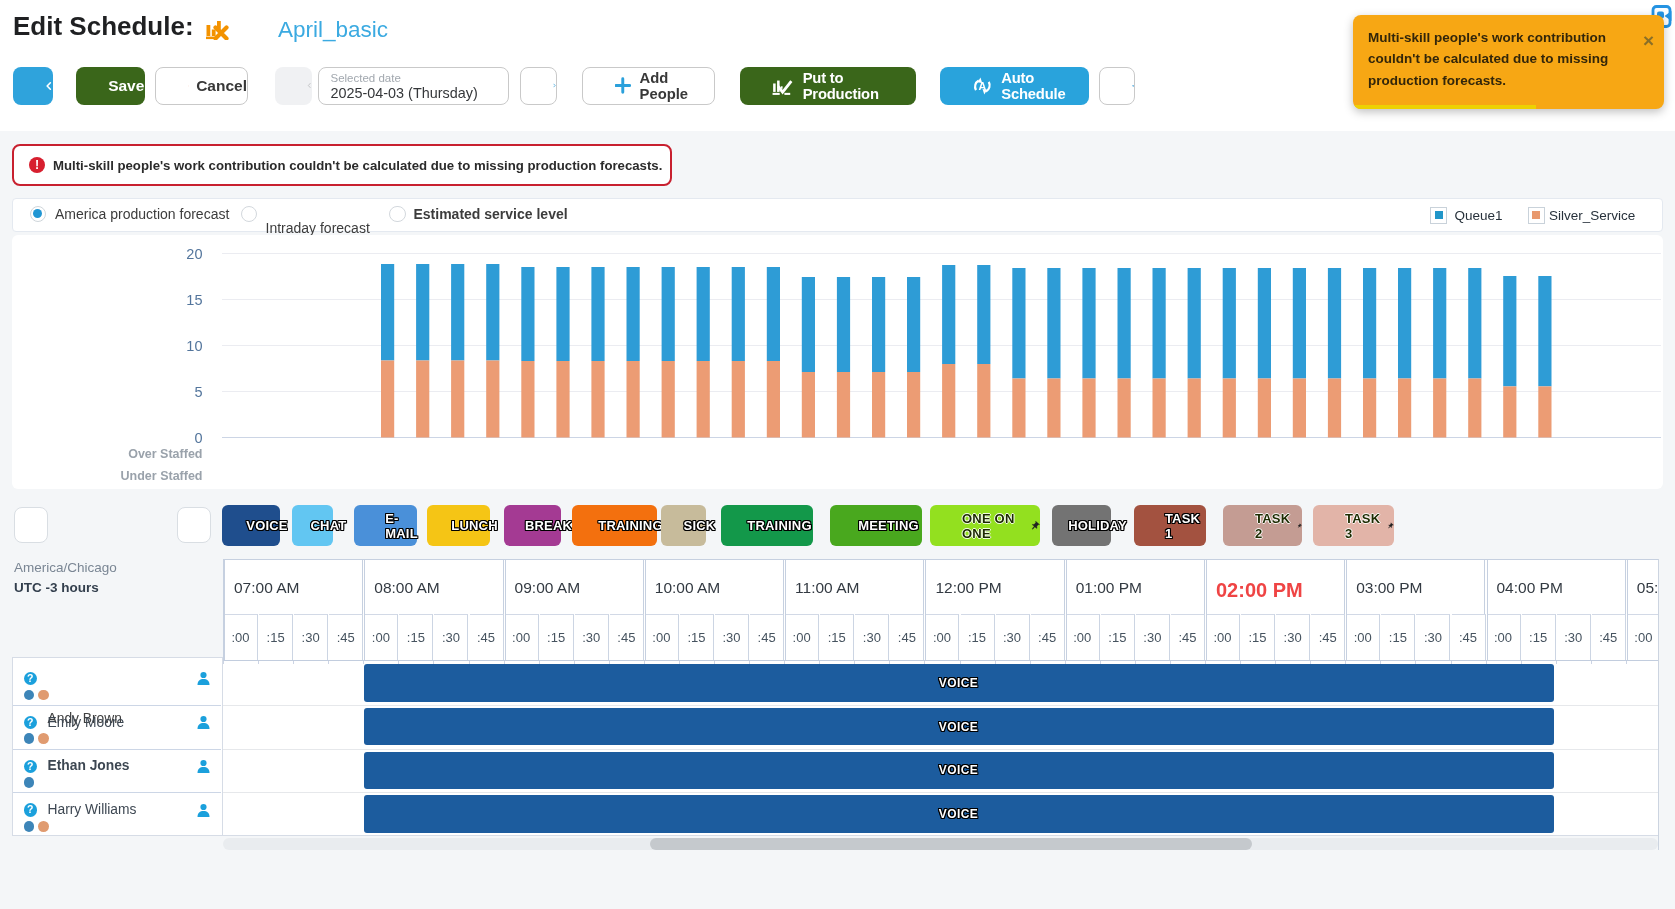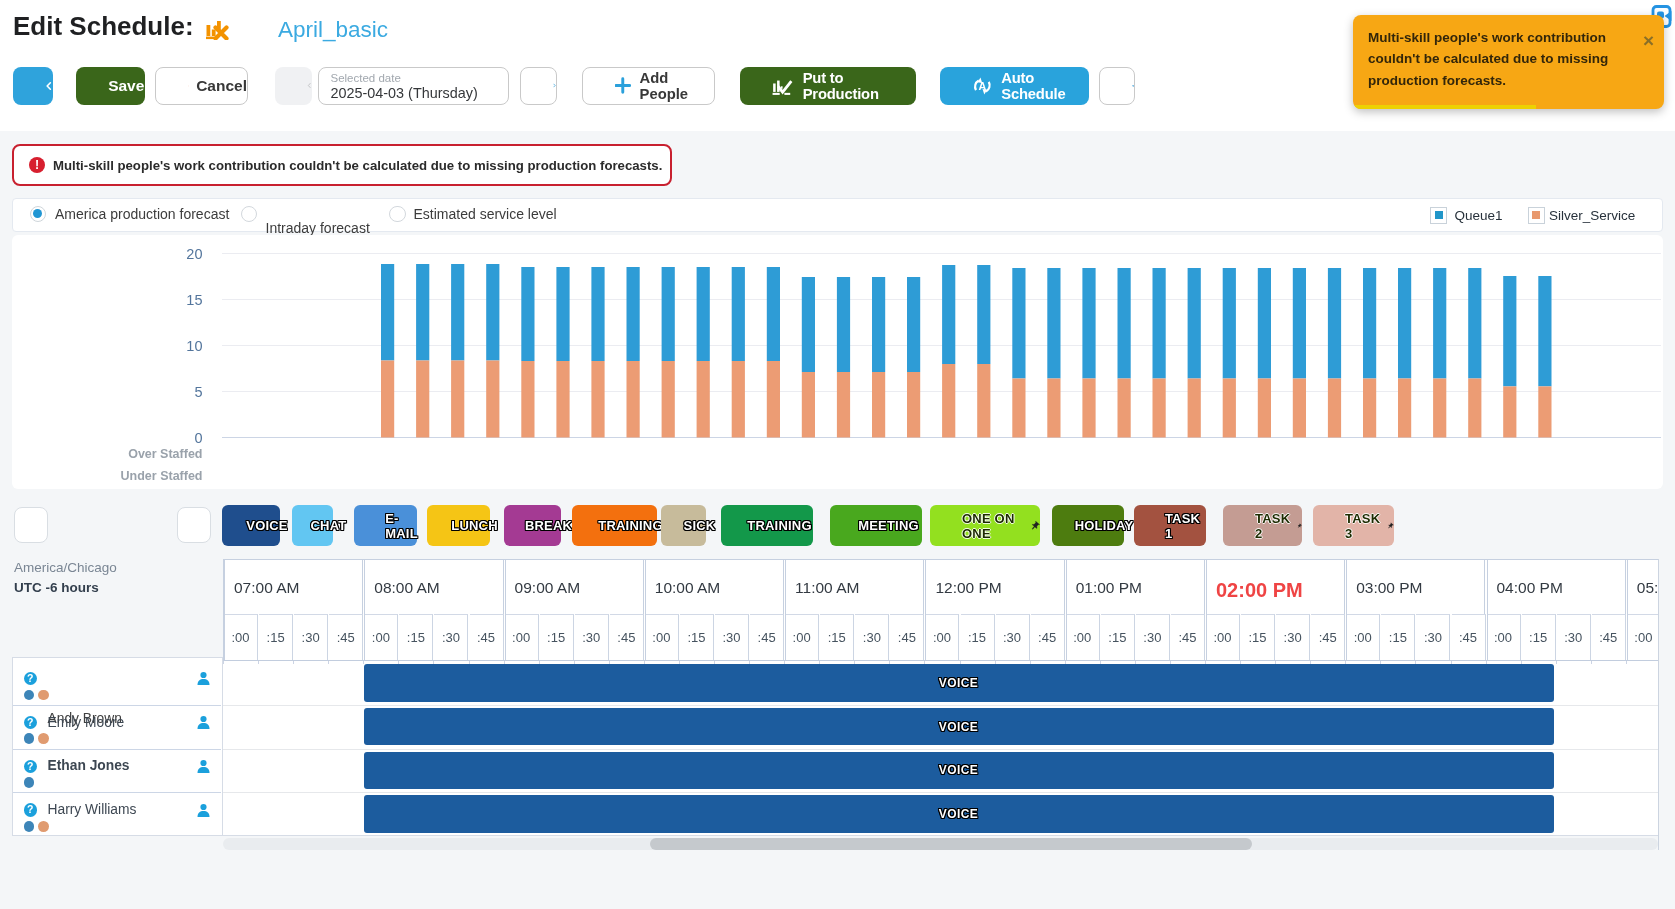--- a/index.html
+++ b/index.html
@@ -88,21 +88,21 @@
  <div style="font-size:13.2px;font-weight:bold;color:#2b2b2b;white-space:nowrap;">Multi-skill people's work contribution couldn't be calculated due to missing production forecasts.</div>
 </div>
 
 <div class="abs" style="left:12px;top:198px;width:1651px;height:34px;background:#fff;border:1px solid #e4e9f0;border-radius:4px;"></div>
 <div class="abs" style="left:29.6px;top:205.5px;width:16.6px;height:16.6px;border-radius:50%;border:1.5px solid #cfd6db;background:#fff;"></div>
 <div class="abs" style="left:33.4px;top:209.3px;width:9px;height:9px;border-radius:50%;background:#2196D3;"></div>
 <div class="abs" style="left:55px;top:206px;font-size:14px;color:#3c3c3c;">America production forecast</div>
 <div class="abs" style="left:240.7px;top:205.5px;width:16.6px;height:16.6px;border-radius:50%;border:1.5px solid #d3d8dd;background:#fff;"></div>
 <div class="abs" style="left:265.5px;top:220px;font-size:14px;color:#3c3c3c;">Intraday forecast</div>
 <div class="abs" style="left:389.2px;top:205.5px;width:16.6px;height:16.6px;border-radius:50%;border:1.5px solid #d3d8dd;background:#fff;"></div>
-<div class="abs" style="left:413.5px;top:206px;font-size:14px;color:#3c3c3c;">Estimated service level</div>
+<div class="abs" style="left:413.5px;top:206px;font-size:14px;color:#3c3c3c;font-weight:bold;">Estimated service level</div>
 
 <div class="abs" style="left:1430px;top:206.5px;width:17px;height:17px;border:1.5px solid #c9d2da;background:#fff;"></div>
 <div class="abs" style="left:1434.5px;top:211px;width:8px;height:8px;background:#2196C9;"></div>
 <div class="abs" style="left:1454.5px;top:207.5px;font-size:13.5px;color:#27313b;">Queue1</div>
 <div class="abs" style="left:1527.9px;top:206.5px;width:17px;height:17px;border:1.5px solid #c9d2da;background:#fff;"></div>
 <div class="abs" style="left:1532.4px;top:211px;width:8px;height:8px;background:#E8996E;"></div>
 <div class="abs" style="left:1549px;top:207.5px;font-size:13.5px;color:#27313b;">Silver_Service</div>
 
 <div class="abs" style="left:12px;top:235px;width:1651px;height:254px;background:#fff;border-radius:6px;"></div>
 <svg class="abs" style="left:12px;top:233px;" width="1651" height="256" viewBox="0 0 1651 256">
@@ -220,39 +220,39 @@
 <div class="btn owhite" style="left:830px;top:505px;width:92px;height:41px;background:#49A81E;border-radius:6px;font-size:13px;letter-spacing:0.2px;">MEETING<svg width="14" height="14" viewBox="0 0 24 24" style="margin-left:7px;">
       <g transform="rotate(40 12 12)">
         <path d="M16 9V4h1c0.55 0 1-0.45 1-1s-0.45-1-1-1H7C6.45 2 6 2.45 6 3s0.45 1 1 1h1v5c0 1.66-1.34 3-3 3v2h5.97v7l1 1 1-1v-7H19v-2c-1.66 0-3-1.34-3-3z" fill="#222" stroke="#222" stroke-width="0.5"></path>
       </g>
     </svg></div>
 <div class="btn odark" style="left:930px;top:505px;width:110px;height:41px;background:#93E01F;border-radius:6px;font-size:13px;letter-spacing:0.2px;">ONE ON ONE<svg width="14" height="14" viewBox="0 0 24 24" style="margin-left:7px;">
       <g transform="rotate(40 12 12)">
         <path d="M16 9V4h1c0.55 0 1-0.45 1-1s-0.45-1-1-1H7C6.45 2 6 2.45 6 3s0.45 1 1 1h1v5c0 1.66-1.34 3-3 3v2h5.97v7l1 1 1-1v-7H19v-2c-1.66 0-3-1.34-3-3z" fill="#222" stroke="#222" stroke-width="0.5"></path>
       </g>
     </svg></div>
-<div class="btn owhite" style="left:1052px;top:505px;width:72px;height:41px;background:#4d7c0f;border-radius:6px;font-size:13px;letter-spacing:0.2px;">HOLIDAY</div>
+<div class="btn owhite" style="left:1052px;top:505px;width:59px;height:41px;background:#737373;border-radius:6px;font-size:13px;letter-spacing:0.2px;">HOLIDAY</div>
 <div class="btn owhite" style="left:1134px;top:505px;width:72px;height:41px;background:#A35240;border-radius:6px;font-size:13px;letter-spacing:0.2px;">TASK 1<svg width="14" height="14" viewBox="0 0 24 24" style="margin-left:7px;">
       <g transform="rotate(40 12 12)">
         <path d="M16 9V4h1c0.55 0 1-0.45 1-1s-0.45-1-1-1H7C6.45 2 6 2.45 6 3s0.45 1 1 1h1v5c0 1.66-1.34 3-3 3v2h5.97v7l1 1 1-1v-7H19v-2c-1.66 0-3-1.34-3-3z" fill="#fff" stroke="#111" stroke-width="1.6"></path>
       </g>
     </svg></div>
 <div class="btn odark" style="left:1223px;top:505px;width:79px;height:41px;background:#C49C93;border-radius:6px;font-size:13px;letter-spacing:0.2px;">TASK 2<svg width="14" height="14" viewBox="0 0 24 24" style="margin-left:7px;">
       <g transform="rotate(40 12 12)">
         <path d="M16 9V4h1c0.55 0 1-0.45 1-1s-0.45-1-1-1H7C6.45 2 6 2.45 6 3s0.45 1 1 1h1v5c0 1.66-1.34 3-3 3v2h5.97v7l1 1 1-1v-7H19v-2c-1.66 0-3-1.34-3-3z" fill="#222" stroke="#222" stroke-width="0.5"></path>
       </g>
     </svg></div>
 <div class="btn odark" style="left:1313px;top:505px;width:81px;height:41px;background:#E2B4A8;border-radius:6px;font-size:13px;letter-spacing:0.2px;">TASK 3<svg width="14" height="14" viewBox="0 0 24 24" style="margin-left:7px;">
       <g transform="rotate(40 12 12)">
         <path d="M16 9V4h1c0.55 0 1-0.45 1-1s-0.45-1-1-1H7C6.45 2 6 2.45 6 3s0.45 1 1 1h1v5c0 1.66-1.34 3-3 3v2h5.97v7l1 1 1-1v-7H19v-2c-1.66 0-3-1.34-3-3z" fill="#222" stroke="#222" stroke-width="0.5"></path>
       </g>
     </svg></div>
 
 <div class="abs" style="left:14px;top:560px;font-size:13.5px;color:#7a8694;">America/Chicago</div>
-<div class="abs" style="left:14px;top:580px;font-size:13.5px;font-weight:bold;color:#333f4d;">UTC -6 hours</div>
+<div class="abs" style="left:14px;top:580px;font-size:13.5px;font-weight:bold;color:#333f4d;">UTC -3 hours</div>
 
 <div class="abs" style="left:223px;top:559px;width:1435px;height:102px;background:#fff;border-top:1px solid #c6d0e0;border-left:1px solid #c6d0e0;border-bottom:1px solid #c2cdde;overflow:hidden;">
     <div style="position:absolute;left:0.0px;top:0;width:139.3px;height:54px;border-right:1px solid #c6d0e0;"></div>
     <div style="position:absolute;left:10.0px;top:19px;font-size:15.5px;color:#333a42;white-space:nowrap;">07:00 AM</div>
     <div style="position:absolute;left:0.0px;top:54px;width:34.1px;height:46px;border-right:1px solid #ccd5e3;border-top:1px solid #d2d9e6;font-size:13px;color:#46535f;display:flex;align-items:center;justify-content:center;">:00</div>
     <div style="position:absolute;left:35.1px;top:54px;width:34.1px;height:46px;border-right:1px solid #ccd5e3;border-top:1px solid #d2d9e6;font-size:13px;color:#46535f;display:flex;align-items:center;justify-content:center;">:15</div>
     <div style="position:absolute;left:70.1px;top:54px;width:34.1px;height:46px;border-right:1px solid #ccd5e3;border-top:1px solid #d2d9e6;font-size:13px;color:#46535f;display:flex;align-items:center;justify-content:center;">:30</div>
     <div style="position:absolute;left:105.2px;top:54px;width:34.1px;height:46px;border-right:1px solid #ccd5e3;border-top:1px solid #d2d9e6;font-size:13px;color:#46535f;display:flex;align-items:center;justify-content:center;">:45</div>
     <div style="position:absolute;left:140.3px;top:0;width:139.3px;height:54px;border-right:1px solid #c6d0e0;"></div>
     <div style="position:absolute;left:150.3px;top:19px;font-size:15.5px;color:#333a42;white-space:nowrap;">08:00 AM</div>

